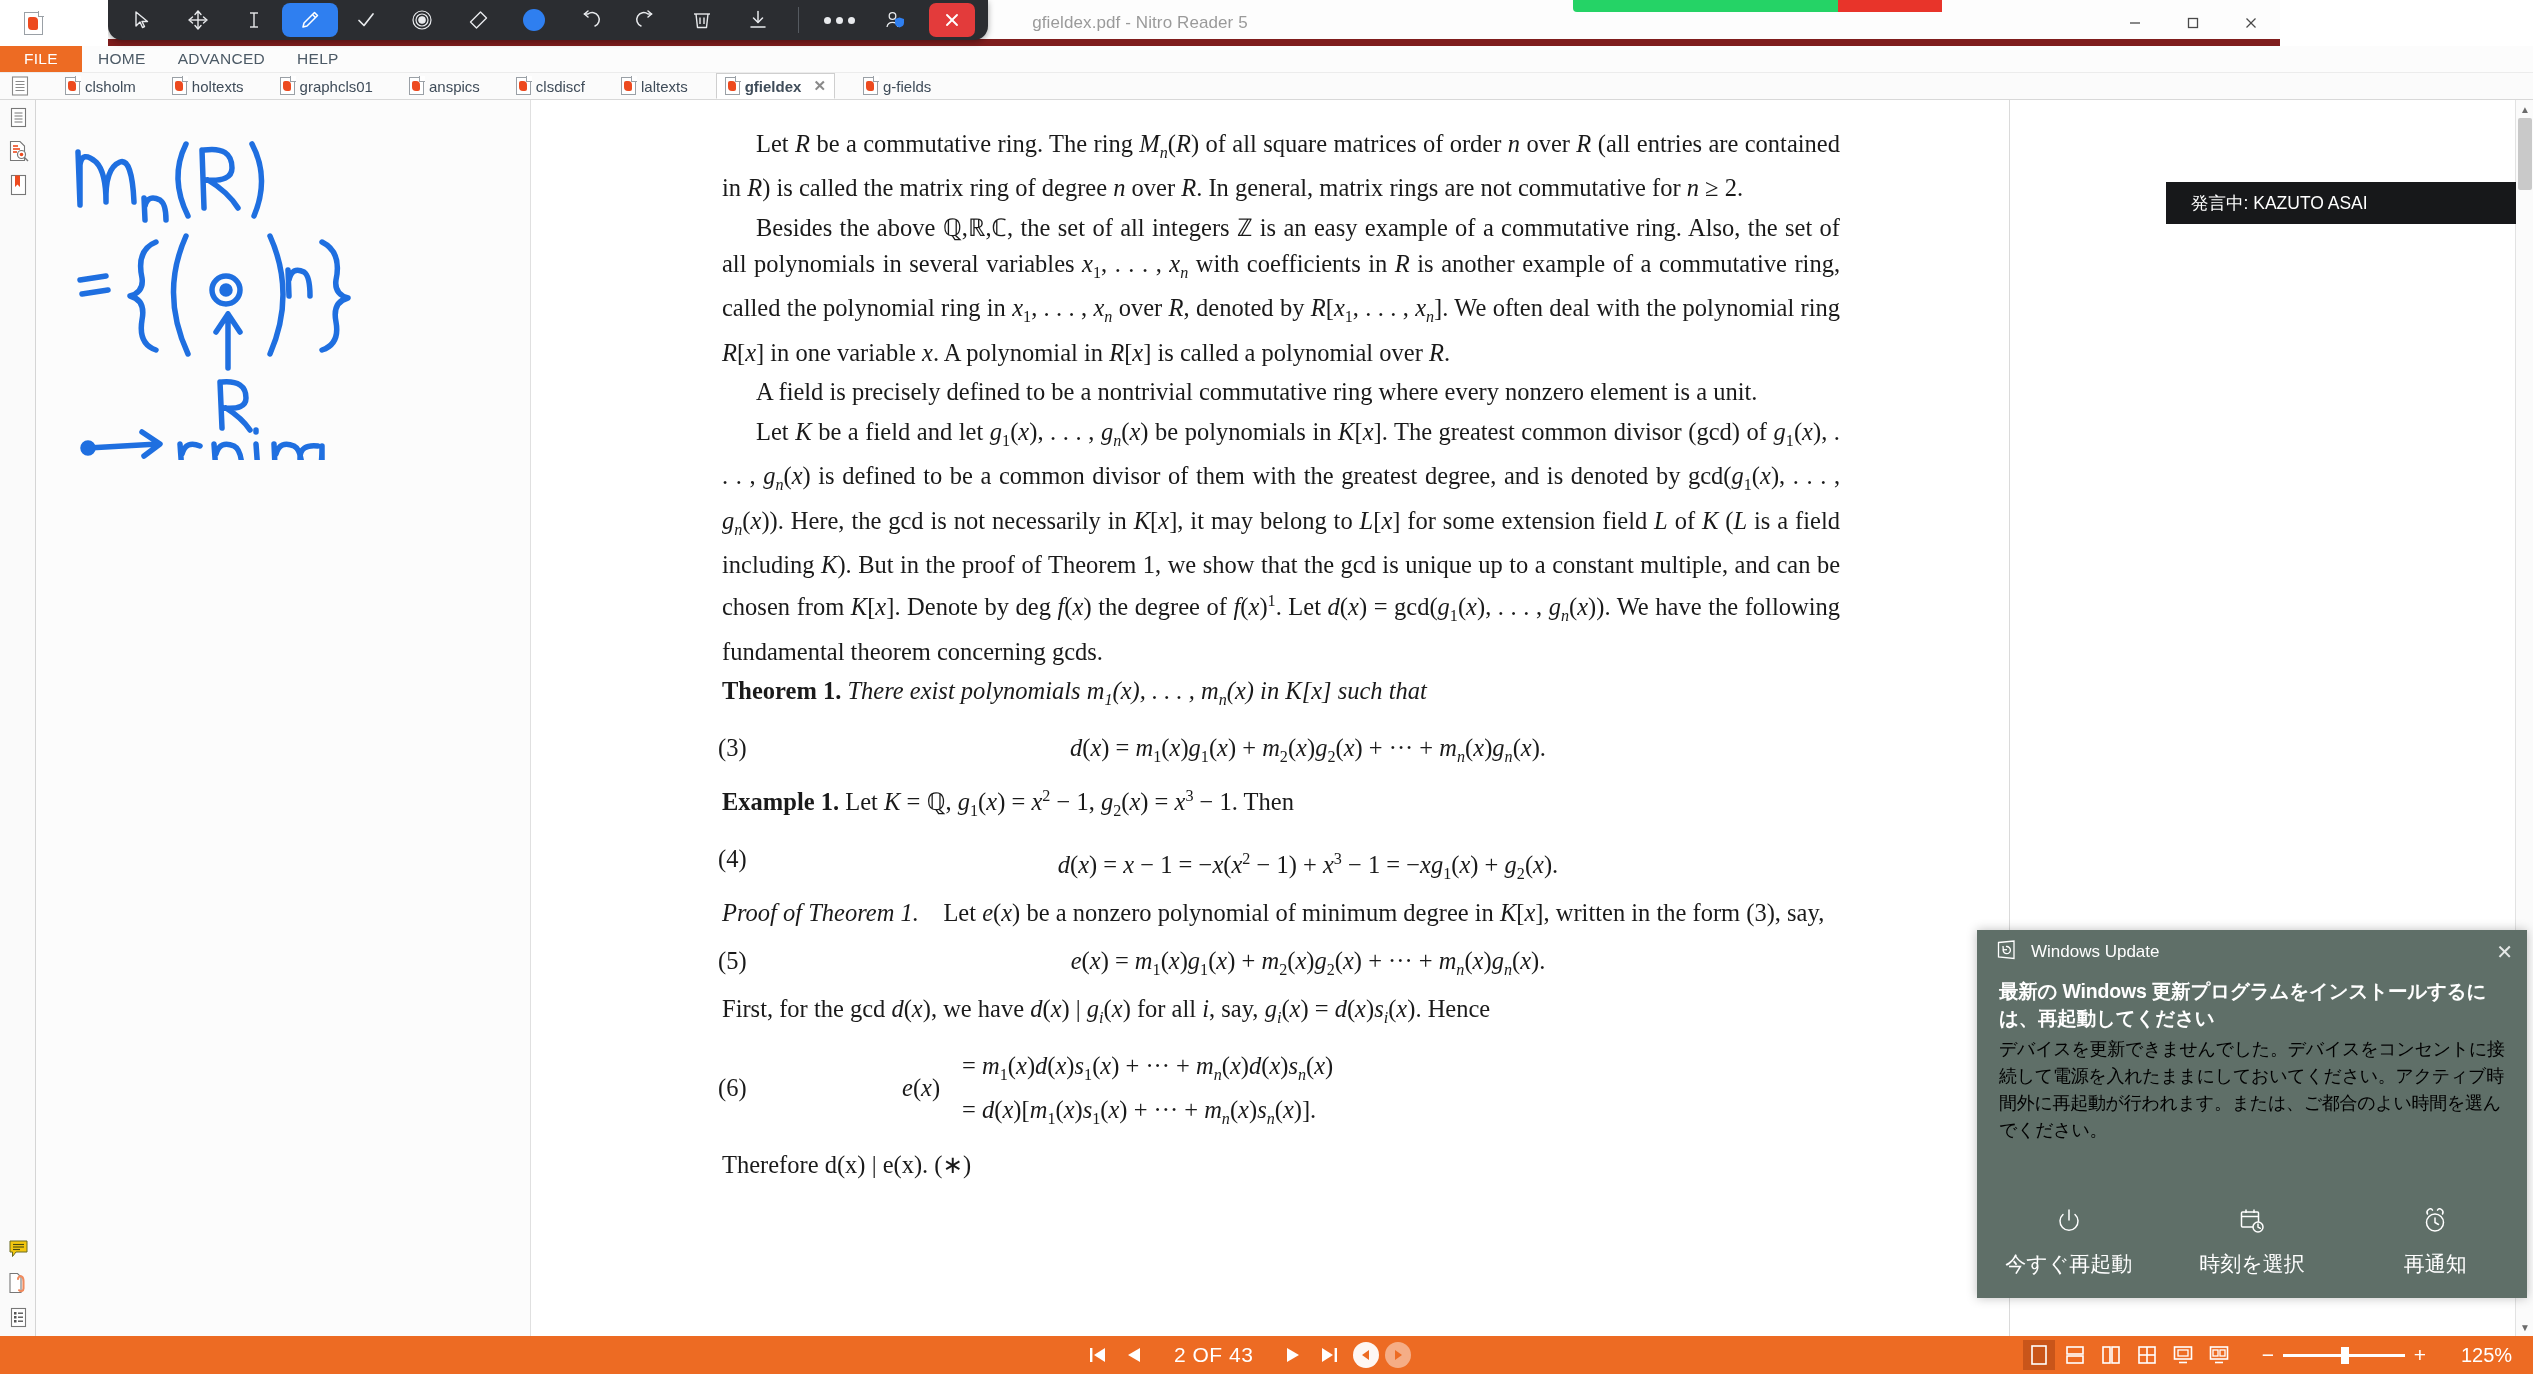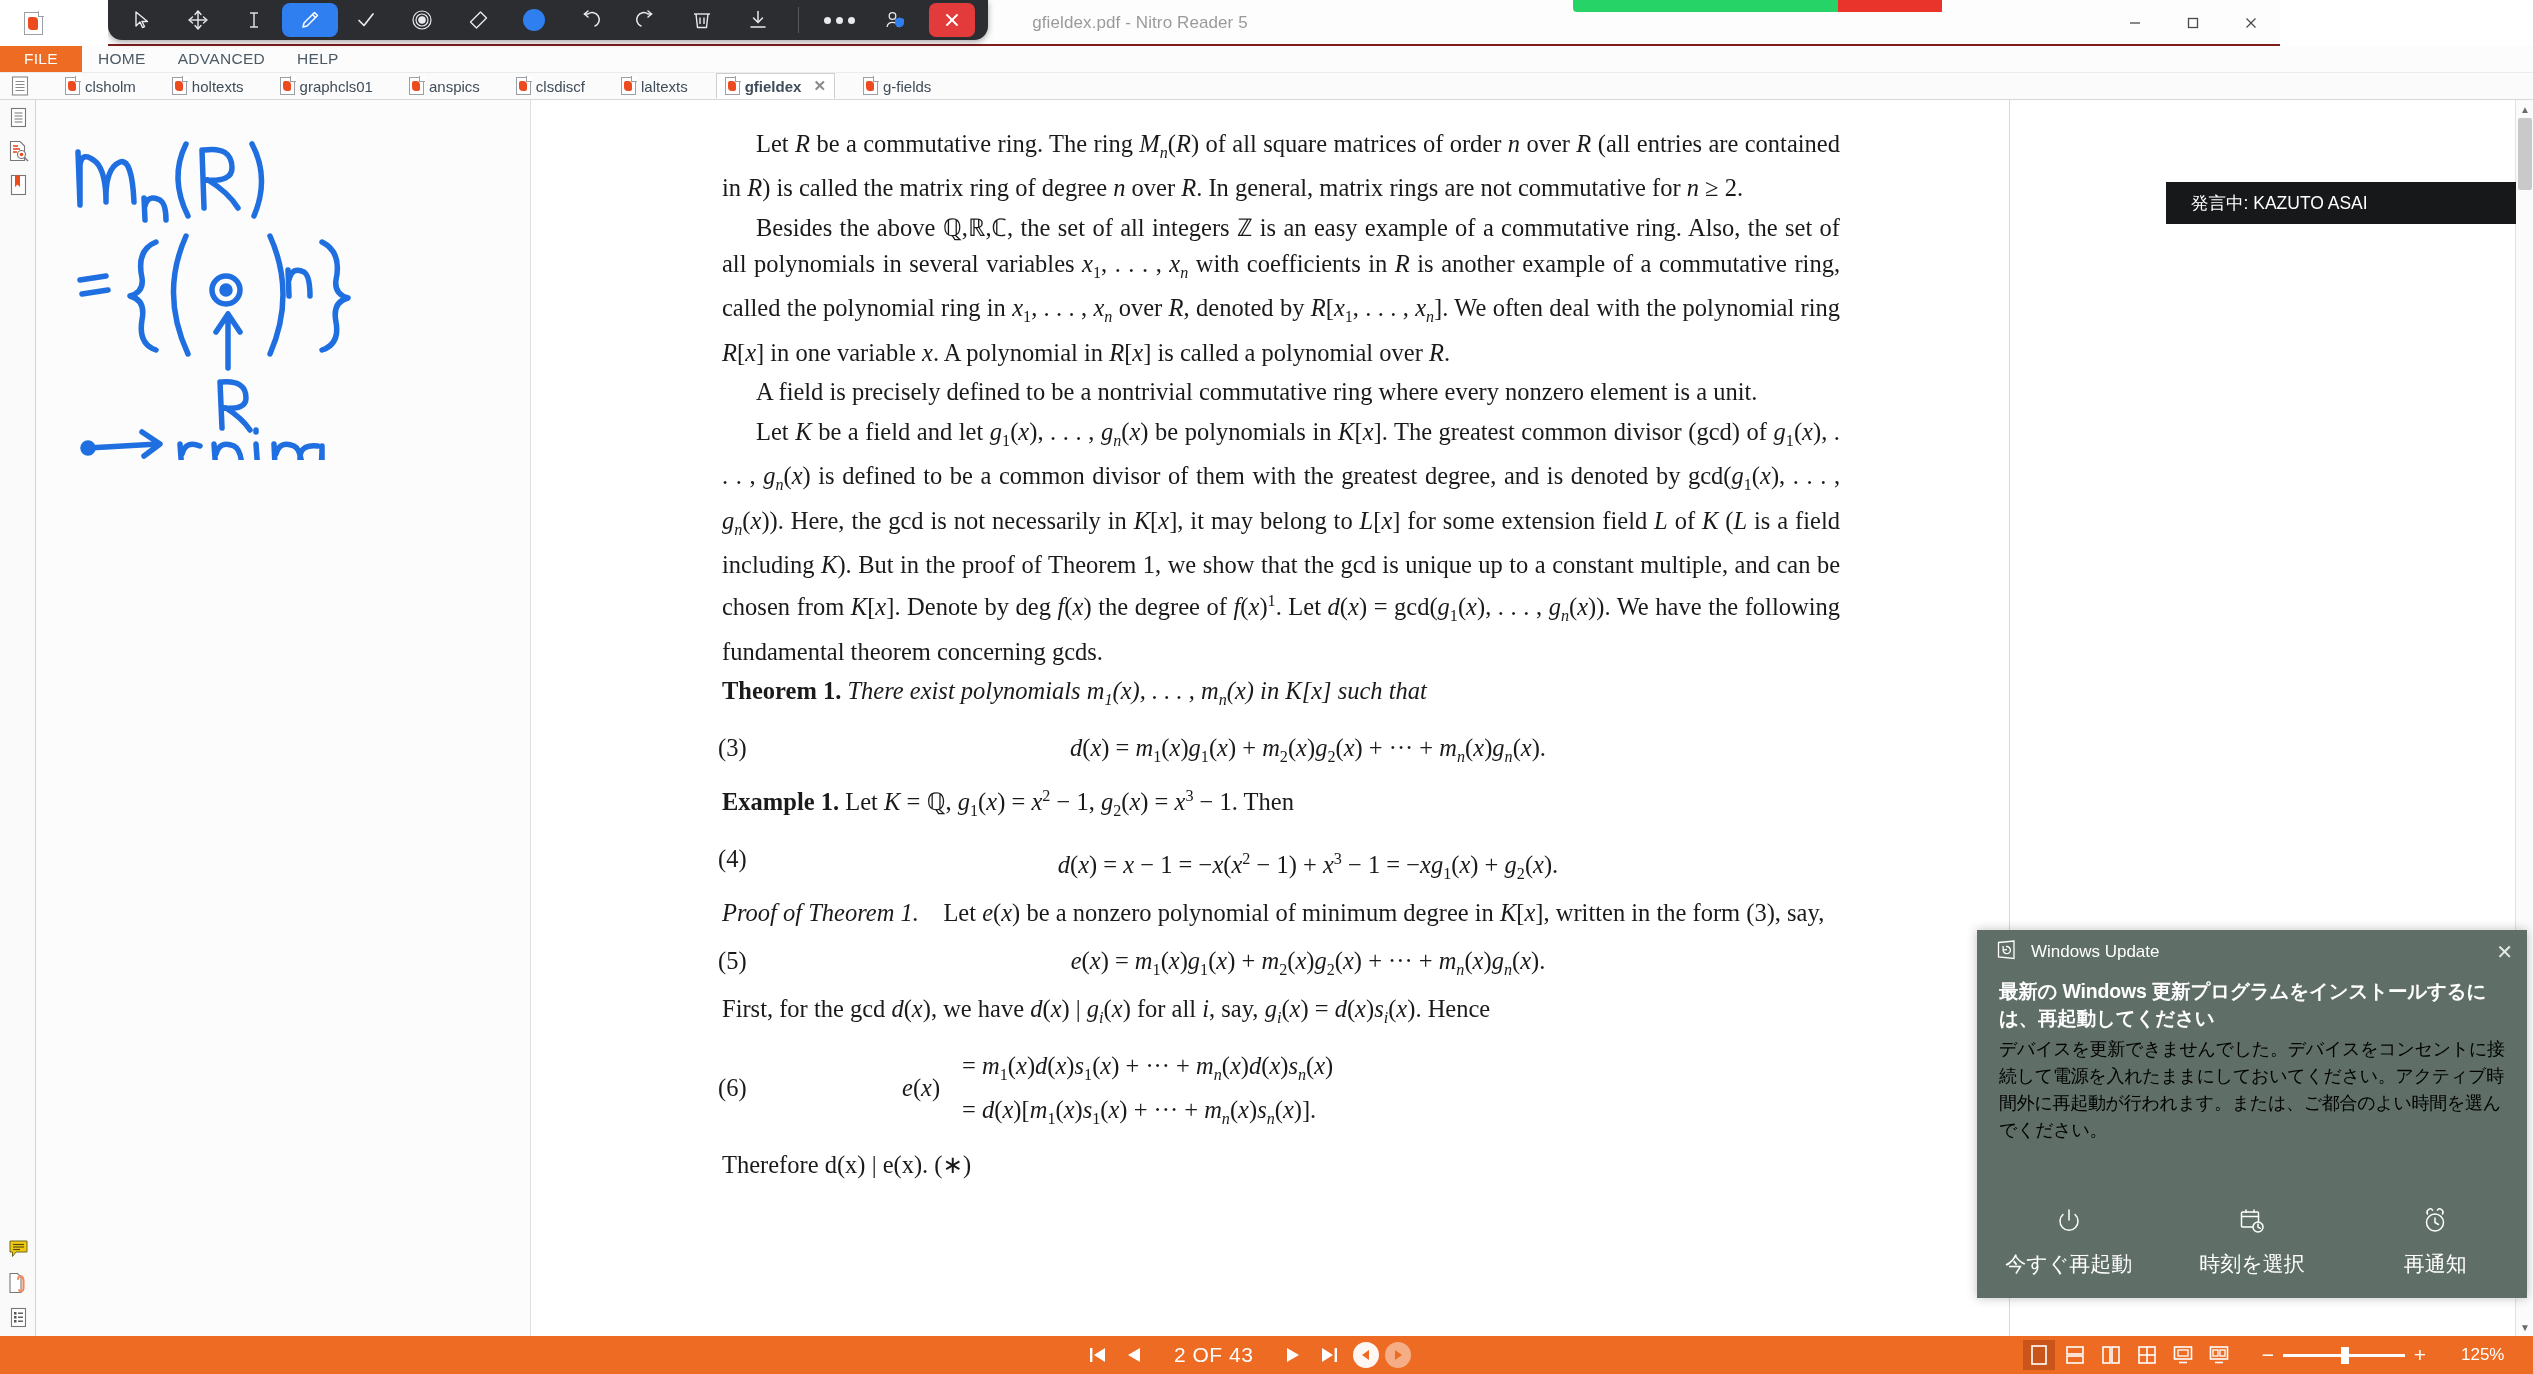--- a/index.html
+++ b/index.html
@@ -56,21 +56,21 @@
   }
   #rec-red {
     position: absolute; top: 0; left: 1838px; width: 104px; height: 12px;
     background: #e8342a; z-index: 55;
   }
 
   
   #titlebar {
     position: absolute; top: 0; left: 0; width: 2280px; height: 46px;
     background: #fdfdfd;
-    border-bottom: 2px solid #7f1d1d;
+    border-bottom: 7px solid #7f1d1d;
     z-index: 10;
   }
   #title-text {
     position: absolute; left: 0; right: 0; top: 13px;
     text-align: center; font-size: 17px; color: #9a9a9a;
     letter-spacing: .1px;
   }
   #win-controls {
     position: absolute; right: 0; top: 0; height: 46px;
     display: flex; align-items: center;
@@ -259,21 +259,21 @@
     width: 32px; height: 30px; display: flex; align-items: center; justify-content: center;
     color: #ffffff;
   }
   .vbtn.sel { background: #c9551a; }
   #zoom-slider { display: flex; align-items: center; gap: 0; margin-left: 14px; }
   #zoom-slider .minus, #zoom-slider .plus { color: #fff; font-size: 21px; width: 30px; text-align: center; }
   #zoom-track { position: relative; width: 122px; height: 3px; background: #ffffff; }
   #zoom-knob {
     position: absolute; left: 58px; top: -7px; width: 8px; height: 17px; background: #ffffff;
   }
-  #zoom-val { color: #ffffff; font-size: 17px; margin-left: 22px; width: 60px; }
+  #zoom-val { color: #ffffff; font-size: 20px; margin-left: 22px; width: 60px; }
 </style>
 </head>
 <body>
 
 <div id="titlebar">
   <div id="title-text">gfieldex.pdf - Nitro Reader 5</div>
   <div id="win-controls">
     <div class="wc">
       <svg width="16" height="16" viewBox="0 0 16 16">
           <line x1="3" y1="8" x2="13" y2="8" stroke="#4a4a4a" stroke-width="1.3"></line>

